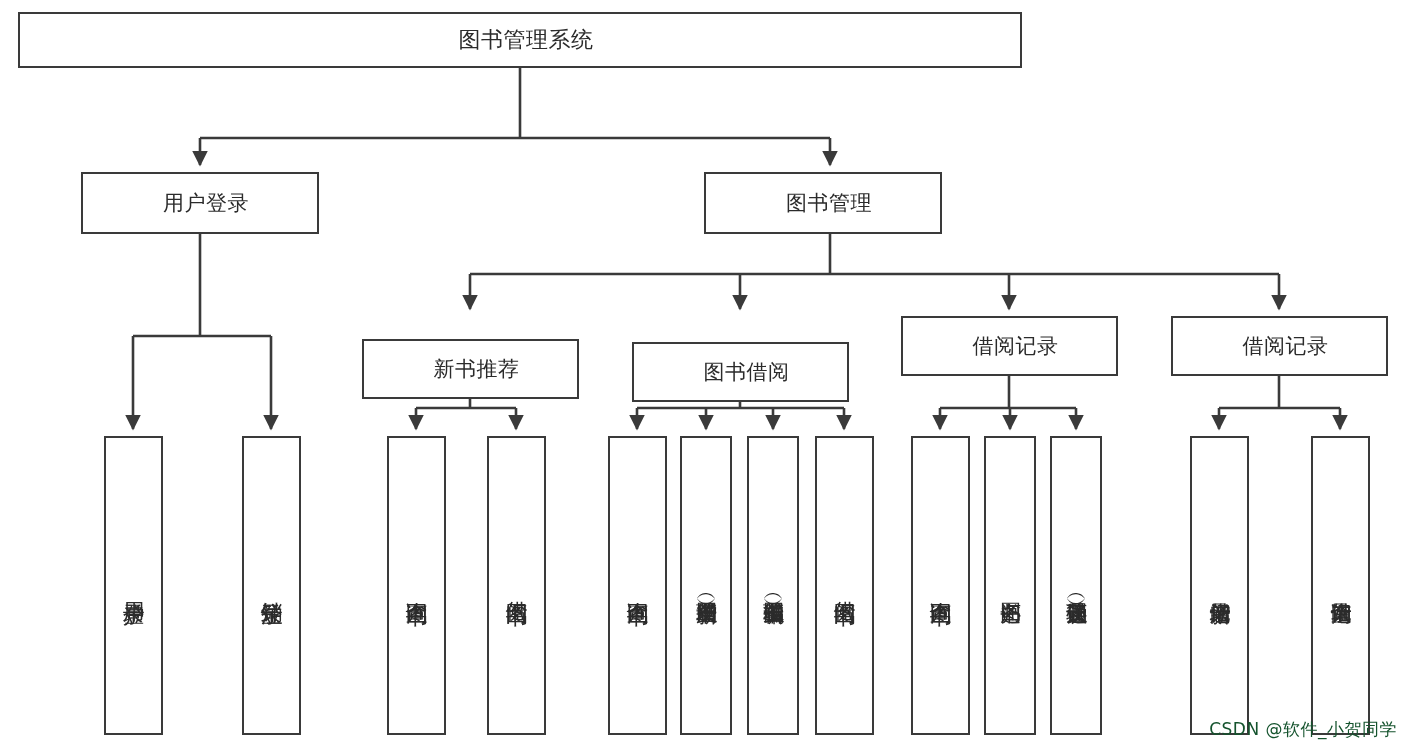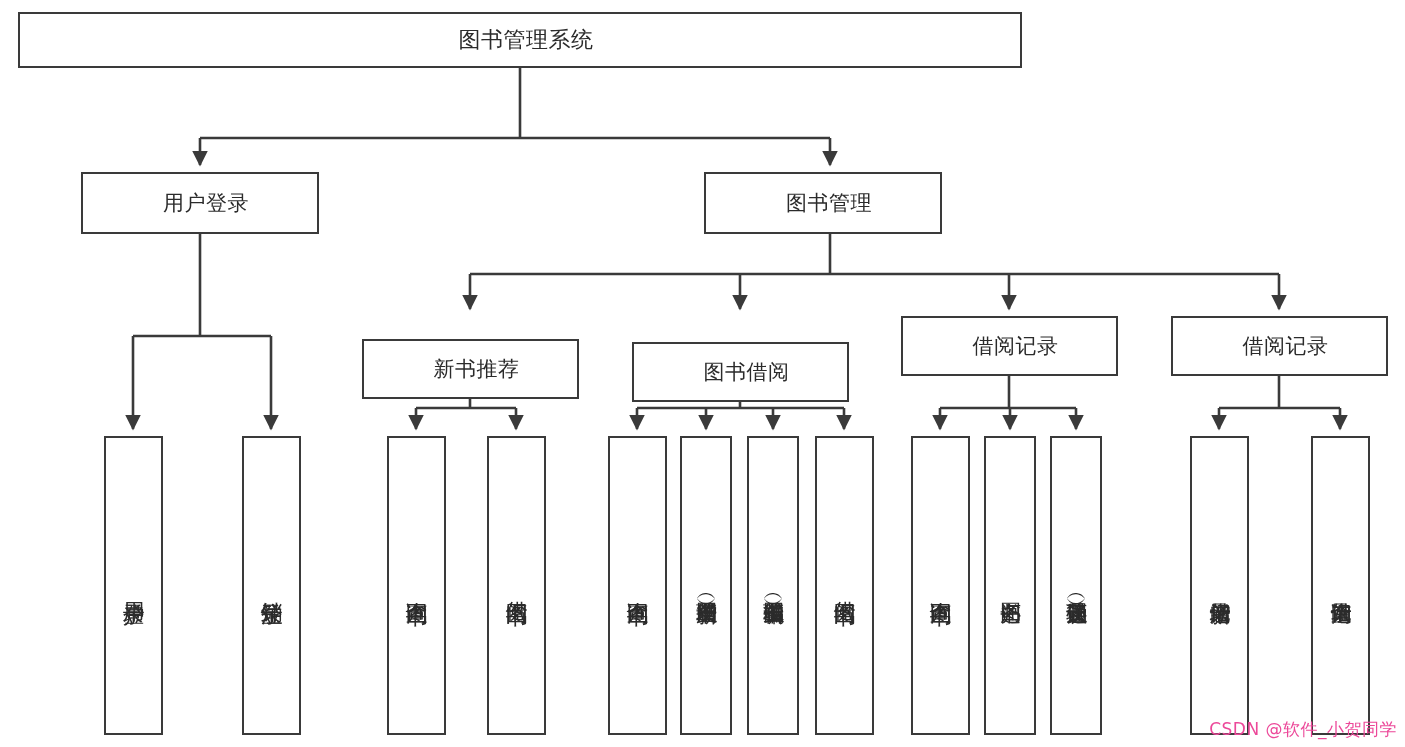--- a/index.html
+++ b/index.html
@@ -69,21 +69,21 @@
   }
   .node.v.tall .node-label {
     font-size: 21px;
     letter-spacing: 0px;
   }
   .watermark {
     position: absolute;
     right: 8px;
     bottom: 6px;
     font-size: 17px;
-    color: #ec4899;
+    color: #14532d;
     letter-spacing: 0.5px;
     white-space: nowrap;
     font-family: "DejaVu Sans", "Liberation Sans", sans-serif;
   }
 </style>
 </head>
 <body>
 
 <div id="diagram-root">
 

